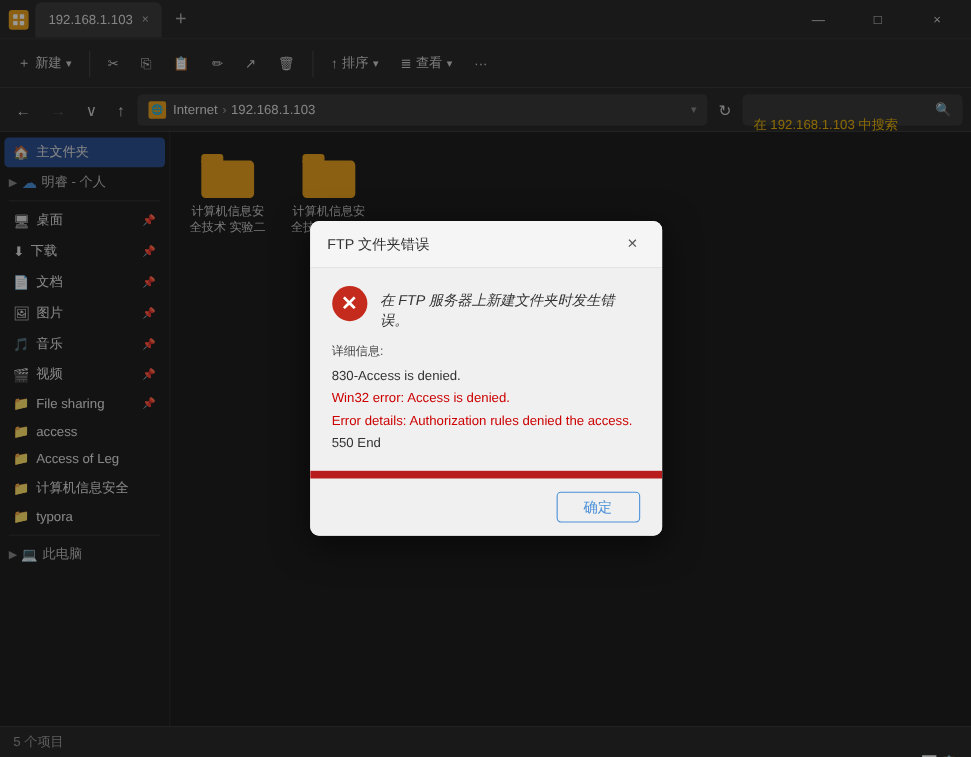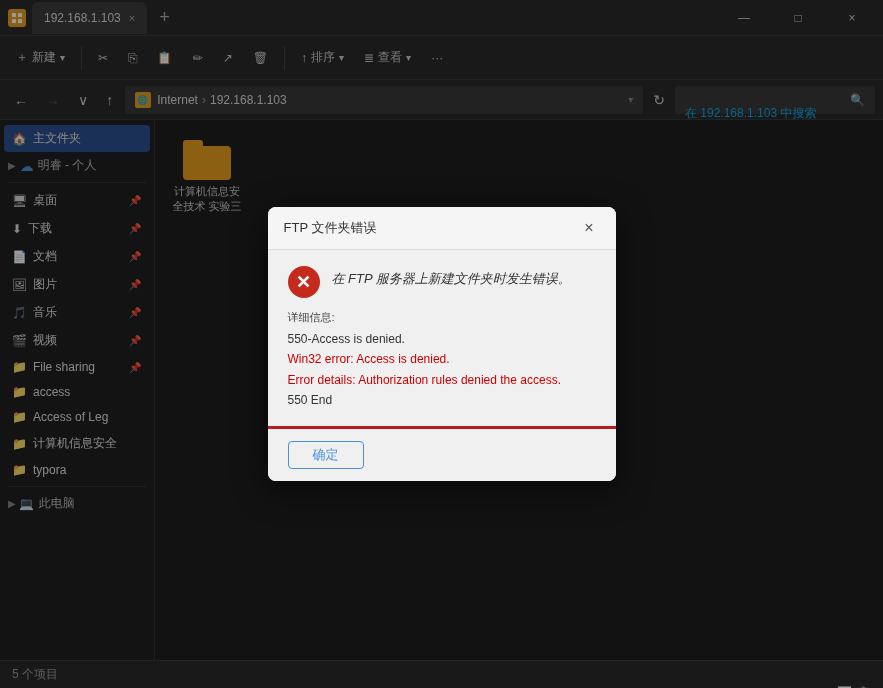--- a/index.html
+++ b/index.html
@@ -281,21 +281,21 @@
       top: 0; left: 0; right: 0; bottom: 0;
       background: rgba(0,0,0,0.4);
       display: flex;
       align-items: center;
       justify-content: center;
       z-index: 100;
     }
     .modal {
       background: #ffffff;
       border-radius: 8px;
-      width: 348px;
+      width: 320px;
       box-shadow: 0 8px 32px rgba(0,0,0,0.6);
       overflow: hidden;
     }
     .modal-title-bar {
       display: flex;
       align-items: center;
       justify-content: space-between;
       padding: 10px 16px;
       background: #f5f5f5;
       border-bottom: 1px solid #ddd;
@@ -353,23 +353,24 @@
       font-size: 12px;
       color: #333;
       line-height: 1.7;
       margin-left: 0;
     }
     .modal-detail-text .error-line {
       color: #c00;
     }
     .modal-footer {
       display: flex;
+      justify-content: flex-end;
       padding: 12px 20px;
       background: #f0f0f0;
-      border-top: 3px solid #b91c1c;
+      border-top: 7px solid #b91c1c;
     }
     .ok-btn {
       background: none;
       border: 1px solid #4a90d9;
       color: #4a90d9;
       padding: 4px 24px;
       border-radius: 4px;
       cursor: pointer;
       font-size: 13px;
     }
@@ -448,21 +449,21 @@
   <button class="nav-btn">↑</button>
   <div class="address-box">
     <div class="breadcrumb-icon">🌐</div>
     <span>Internet</span>
     <span class="arrow-sep">›</span>
     <span>192.168.1.103</span>
     <span style="margin-left:auto; color:#888; font-size:10px;">▾</span>
   </div>
   <button class="refresh-btn">↻</button>
   <div class="search-box">
-    <span style="color:#0ea5e9;margin-top:28px;">在 192.168.1.103 中搜索</span>
+    <span style="color:#eab308;margin-top:28px;">在 192.168.1.103 中搜索</span>
     <span style="margin-left:auto;">🔍</span>
   </div>
 </div>
 
 <div class="main-content">
 
   <div class="sidebar">
 
     <div class="sidebar-item active">
       <span style="color:#e8a020;">🏠</span>
@@ -540,20 +541,27 @@
     <div class="sidebar-divider"></div>
 
     <div class="sidebar-section-header">
       <span class="expand-icon">▶</span>
       <span>💻</span>
       <span>此电脑</span>
     </div>
   </div>
 
   <div class="file-area">
+    <div class="file-item">
+      <div class="big-folder">
+        <div class="folder-tab"></div>
+        <div class="folder-body"></div>
+      </div>
+      <span class="file-label">计算机信息安全技术 实验二</span>
+    </div>
     <div class="file-item">
       <div class="big-folder">
         <div class="folder-tab"></div>
         <div class="folder-body"></div>
       </div>
       <span class="file-label">计算机信息安全技术 实验三</span>
     </div>
   </div>
 
 </div>
@@ -572,21 +580,21 @@
       <span class="modal-title">FTP 文件夹错误</span>
       <button class="modal-close-btn">×</button>
     </div>
     <div class="modal-body">
       <div class="modal-header-row">
         <div class="error-icon-circle">✕</div>
         <span class="modal-main-text">在 FTP 服务器上新建文件夹时发生错误。</span>
       </div>
       <div class="modal-detail-label">详细信息:</div>
       <div class="modal-detail-text">
-        <div>550-Access is denied.</div>
+        <div>830-Access is denied.</div>
         <div class="error-line"> Win32 error:  Access is denied.</div>
         <div class="error-line"> Error details: Authorization rules denied the access.</div>
         <div>550 End</div>
       </div>
     </div>
     <div class="modal-footer">
       <button class="ok-btn">确定</button>
     </div>
   </div>
 </div>

